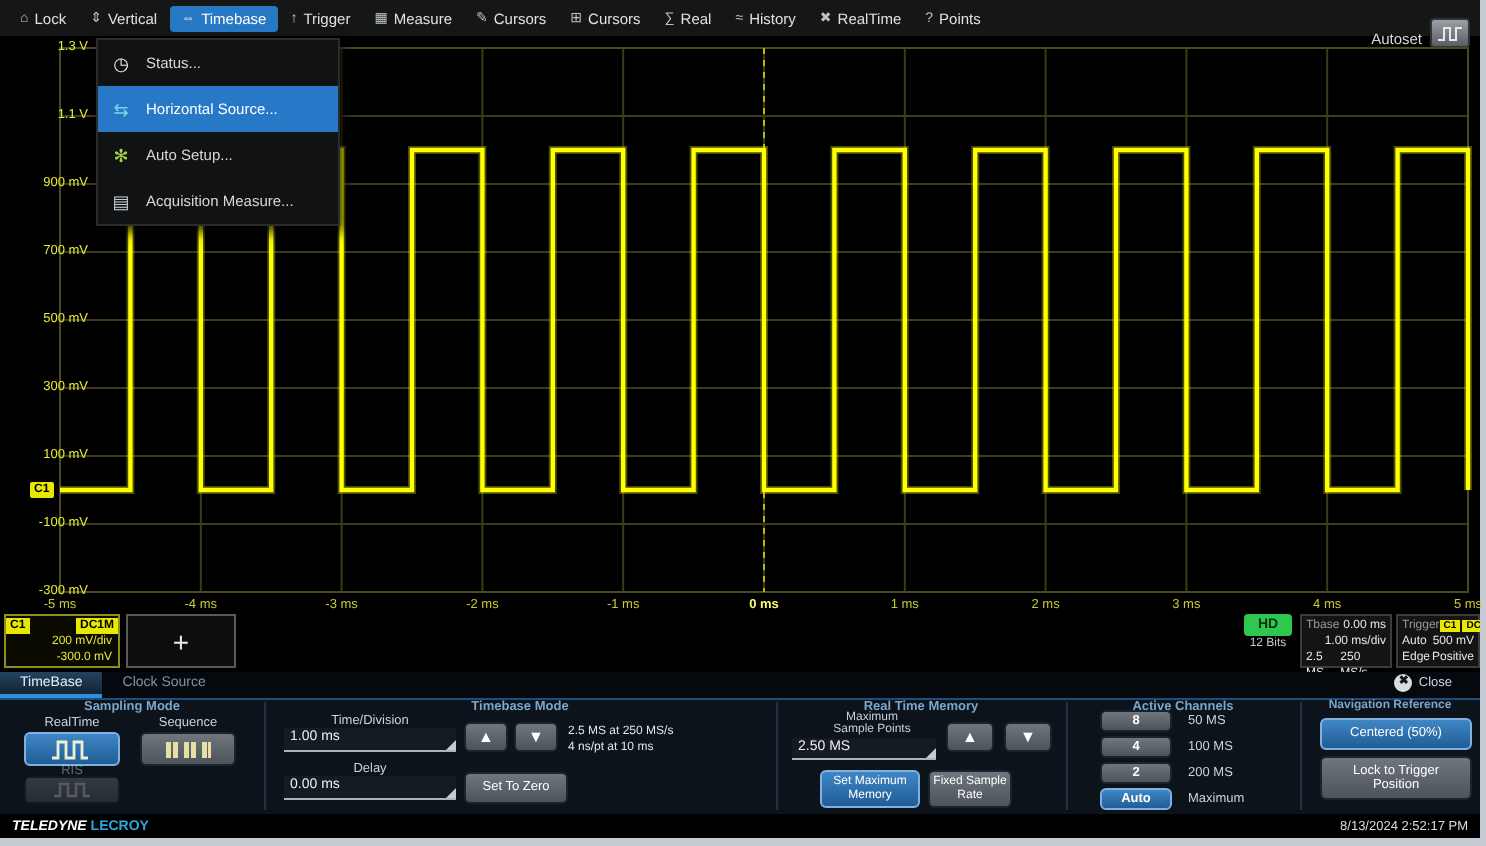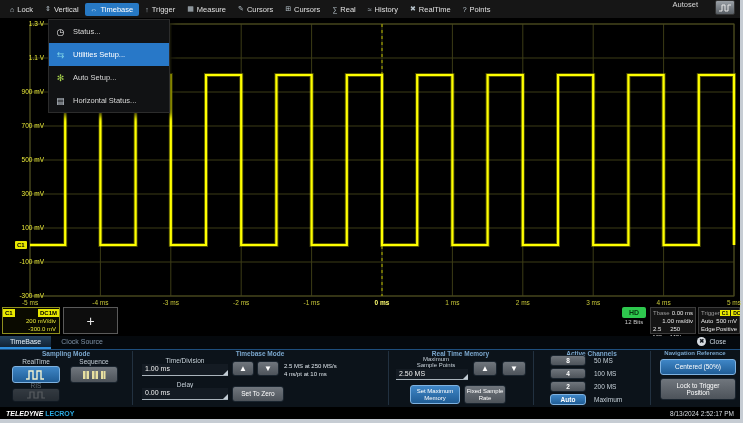--- a/index.html
+++ b/index.html
@@ -6,21 +6,21 @@
   #screen{position:relative;width:743px;height:423px;background:#000;overflow:hidden;
           font-family:"Liberation Sans", sans-serif; -webkit-font-smoothing:antialiased;}
   
   #menubar{position:absolute;left:0;top:0;width:740px;height:18px;background:#161616;
            display:flex;align-items:center;padding-left:4px;box-sizing:border-box;}
   .menu-item{display:flex;align-items:center;gap:3px;color:#e0e0e0;font-size:7.5px;
              padding:2px 6px;border-radius:2px;white-space:nowrap;cursor:default;}
   .menu-item.sel{background:#2779c4;color:#fff;}
   .mi-icon{font-size:7px;color:#b8c4cc;}
   .menu-item.sel .mi-icon{color:#dce8f0;}
-  #autoset{position:absolute;right:8px;top:0;height:24px;display:flex;align-items:flex-start;gap:17px;}
+  #autoset{position:absolute;right:8px;top:0;height:24px;display:flex;align-items:flex-end;gap:4px;}
   #autoset-label{color:#d8d8d8;font-size:7.5px;}
   #autoset-btn{width:18px;height:13px;border-radius:2px;background:linear-gradient(#9aa0a6,#585e64);
                border:1px solid #333;display:flex;align-items:center;justify-content:center;}
   
   #plot{position:absolute;left:0;top:0;z-index:1;}
   .vlabel{position:absolute;left:0;width:44px;text-align:right;font-size:6.5px;color:#e8e838;z-index:2;}
   .tlabel{position:absolute;width:34px;text-align:center;font-size:6.5px;color:#c8c838;z-index:2;top:299px;}
   .tlabel.zero{color:#ffff70;font-weight:bold;}
   #ch-marker{position:absolute;left:15px;top:241px;z-index:3;background:#e8e800;color:#000;
              font-size:6px;font-weight:bold;padding:0 2px;line-height:8px;border-radius:1px;}
@@ -193,29 +193,29 @@
     </span>
   </div>
 
   <div id="dropdown">
       <div class="dd-item">
         <span class="dd-icon" style="color:#e8e8e8">◷</span>
         <span>Status...</span>
       </div>
       <div class="dd-item sel">
         <span class="dd-icon" style="color:#7fd4e8">⇆</span>
-        <span>Utilities Setup...</span>
+        <span>Horizontal Source...</span>
       </div>
       <div class="dd-item">
         <span class="dd-icon" style="color:#a8d44c">✻</span>
         <span>Auto Setup...</span>
       </div>
       <div class="dd-item">
         <span class="dd-icon" style="color:#c8d0d8">▤</span>
-        <span>Horizontal Status...</span>
+        <span>Acquisition Measure...</span>
       </div>
     </div>
 
   <div id="c1-box" class="chip">
     <div class="r1">
       <span class="ybadge">C1</span>
       <span class="ybadge">DC1M</span>
     </div>
     <div class="r2">200 mV/div</div>
     <div class="r3">-300.0 mV</div>

